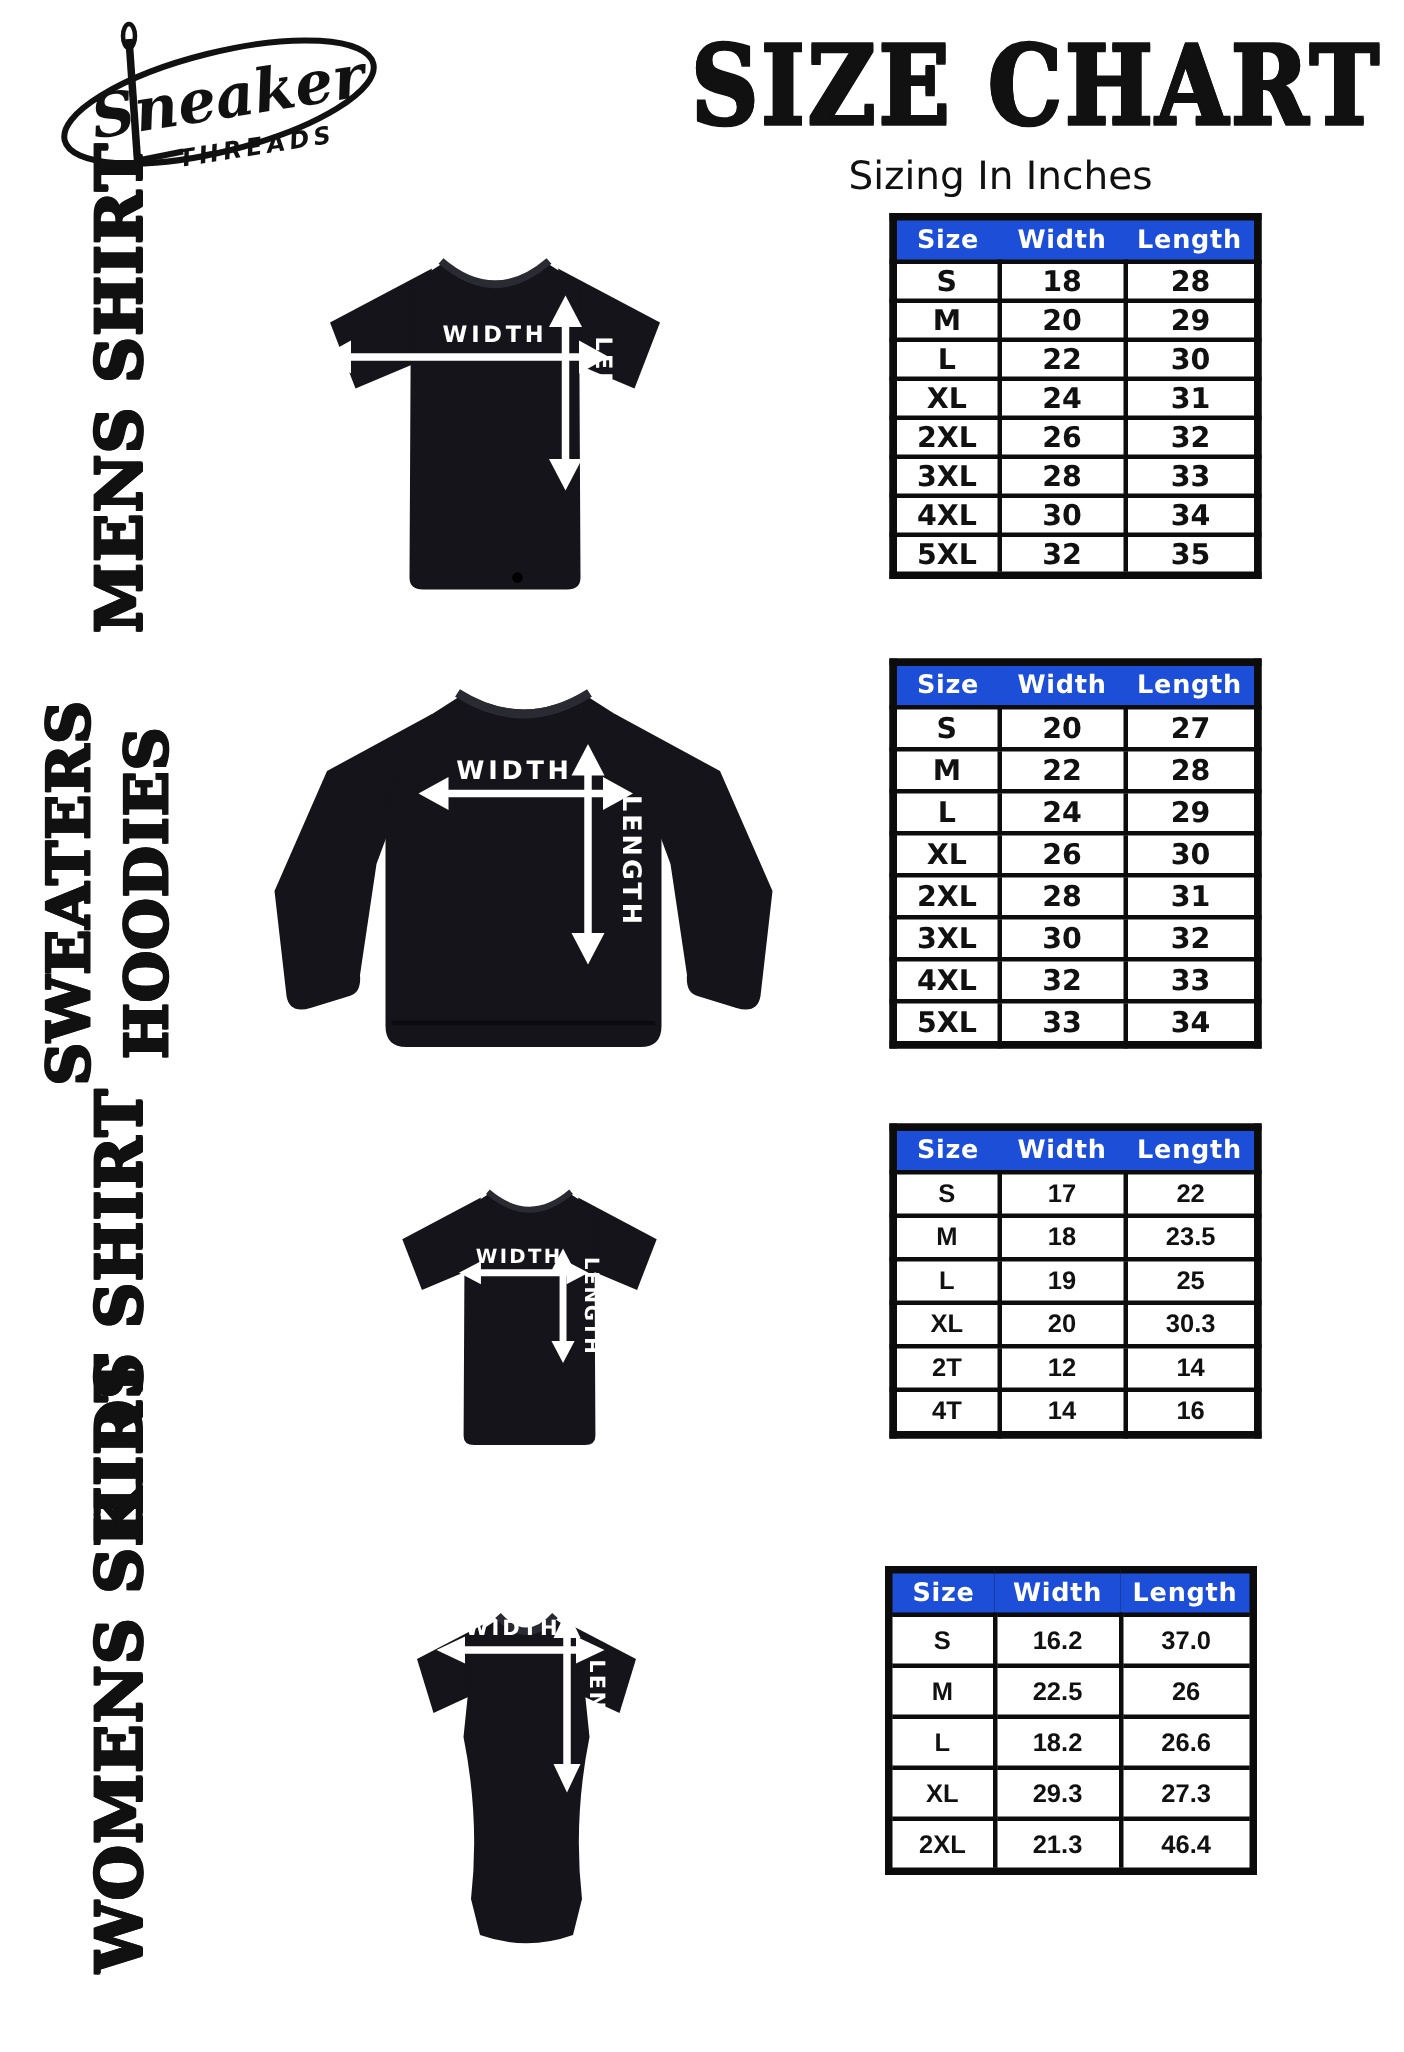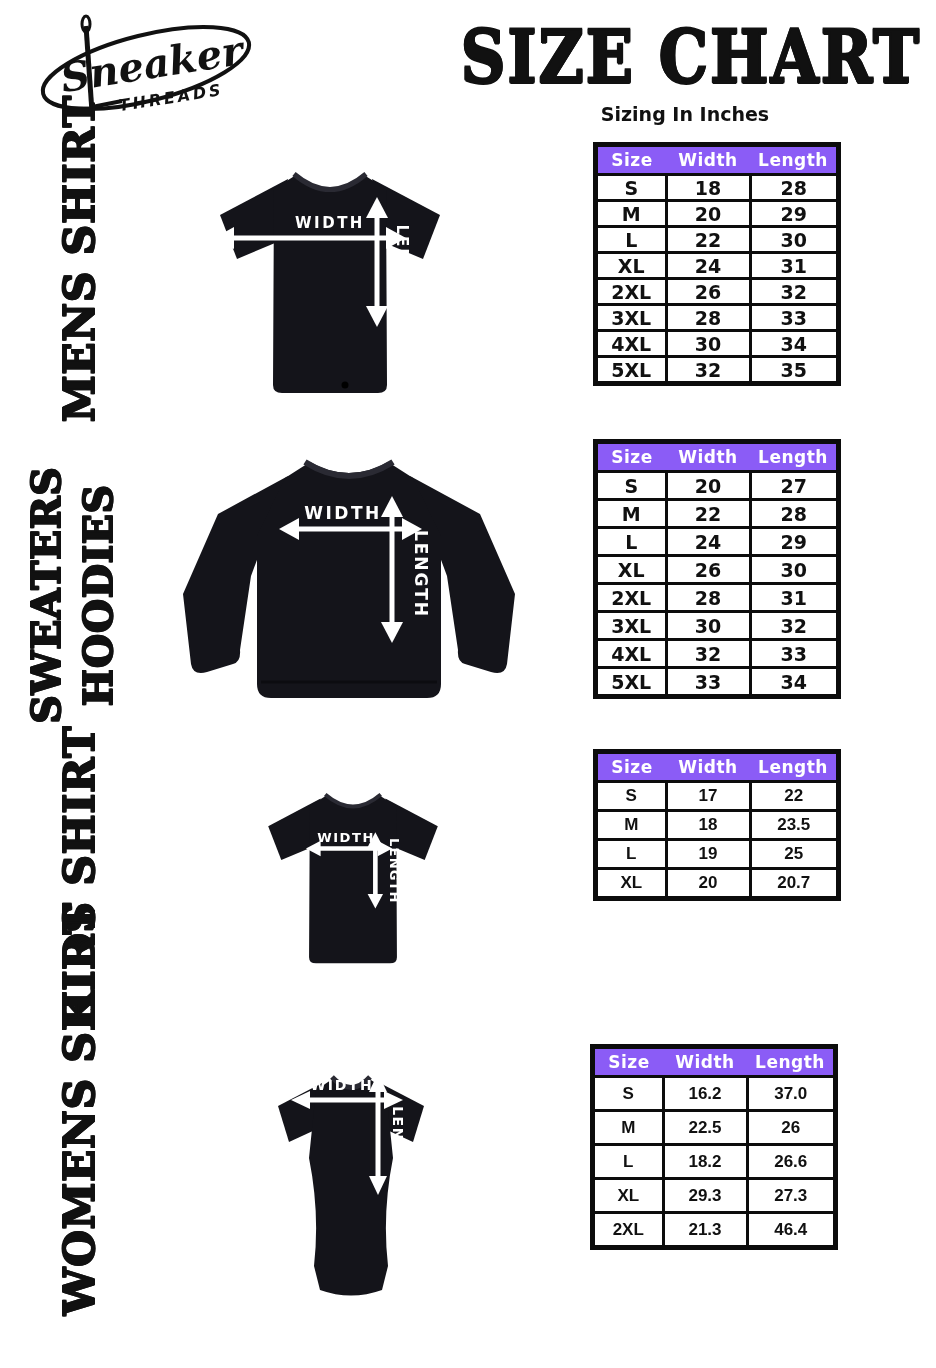--- a/index.html
+++ b/index.html
@@ -6,37 +6,37 @@
   .page{position:relative;width:936px;height:1368px;background:#ffffff;overflow:hidden;
         font-family:"DejaVu Sans","Liberation Sans",sans-serif;color:#111;}
 
   
   .varsity{font-family:"DejaVu Serif","Liberation Serif",serif;font-weight:bold;color:#111;
            -webkit-text-stroke:2px #111;
            text-shadow:1px 0 #111,-1px 0 #111,0 1px #111;}
   .page-title{position:absolute;left:450px;top:14px;width:482px;text-align:center;
               font-size:62px;letter-spacing:2px;white-space:nowrap;
               transform:scaleY(1.18);transform-origin:top center;}
-  .page-subtitle{position:absolute;left:444px;top:103px;width:482px;text-align:center;
-                 font-size:19px;font-weight:bold;color:#111;}
+  .page-subtitle{position:absolute;left:426px;top:103px;width:482px;text-align:center;
+                 font-size:26px;font-weight:normal;color:#111;}
 
   
   .side-label{position:absolute;width:300px;text-align:center;white-space:nowrap;
               font-size:42px;letter-spacing:1px;line-height:50px;
               transform:rotate(-90deg);}
   .side-label.two-line{line-height:52px;font-size:39px;}
   .lbl-mens   {left:-70px;top:247px;}
   .lbl-sweat  {left:-78px;top:543px;height:104px;}
   .lbl-kids   {left:-70px;top:853px;}
   .lbl-womens {left:-70px;top:1140px;}
 
   
   .size-table{position:absolute;border-collapse:collapse;background:#0c0c0c;
               border:5px solid #0c0c0c;}
-  .size-table th{background:#8b5cf6;color:#fff;font-weight:bold;font-size:17px;
+  .size-table th{background:#1d4ed8;color:#fff;font-weight:bold;font-size:17px;
                  height:26px;padding:0 2px;letter-spacing:.5px;}
   .size-table td{background:#fff;color:#111;font-weight:bold;text-align:center;
                  border:3px solid #0c0c0c;padding:0;}
   .size-table th:nth-child(1),.size-table td:nth-child(1){width:64px;}
   .size-table th:nth-child(2),.size-table td:nth-child(2){width:80px;}
   .size-table th:nth-child(3),.size-table td:nth-child(3){width:82px;}
   .t-mens  {left:593px;top:142px;}  .t-mens  td{height:23px;font-size:19px;}
   .t-sweat {left:593px;top:439px;}  .t-sweat td{height:25px;font-size:19px;}
   .t-kids  {left:593px;top:749px;}  .t-kids  td{height:26px;font-size:17px;font-family:"Liberation Sans",sans-serif;}
   .t-women {left:590px;top:1044px;} .t-women td{height:31px;font-size:17px;font-family:"Liberation Sans",sans-serif;}
@@ -273,21 +273,31 @@
           <td>23.5</td>
         </tr>
         <tr>
           <td>L</td>
           <td>19</td>
           <td>25</td>
         </tr>
         <tr>
           <td>XL</td>
           <td>20</td>
-          <td>20.7</td>
+          <td>30.3</td>
+        </tr>
+        <tr>
+          <td>2T</td>
+          <td>12</td>
+          <td>14</td>
+        </tr>
+        <tr>
+          <td>4T</td>
+          <td>14</td>
+          <td>16</td>
         </tr>
       </tbody>
   </table>
 
   <svg class="garment g-women" width="242" height="268" viewBox="0 0 242 268">
     <g fill="#14141a">
       <polygon points="148,44 194,68 183,104 157,92"></polygon>
       <polygon points="94,44 48,68 59,104 85,92"></polygon>
       <path d="M86,52 L104,40 Q121,56 138,40 L156,52 L163,120 Q152,175 158,228 L152,252 Q121,263 90,252 L84,228 Q90,175 79,120 Z"></path>
     </g>

